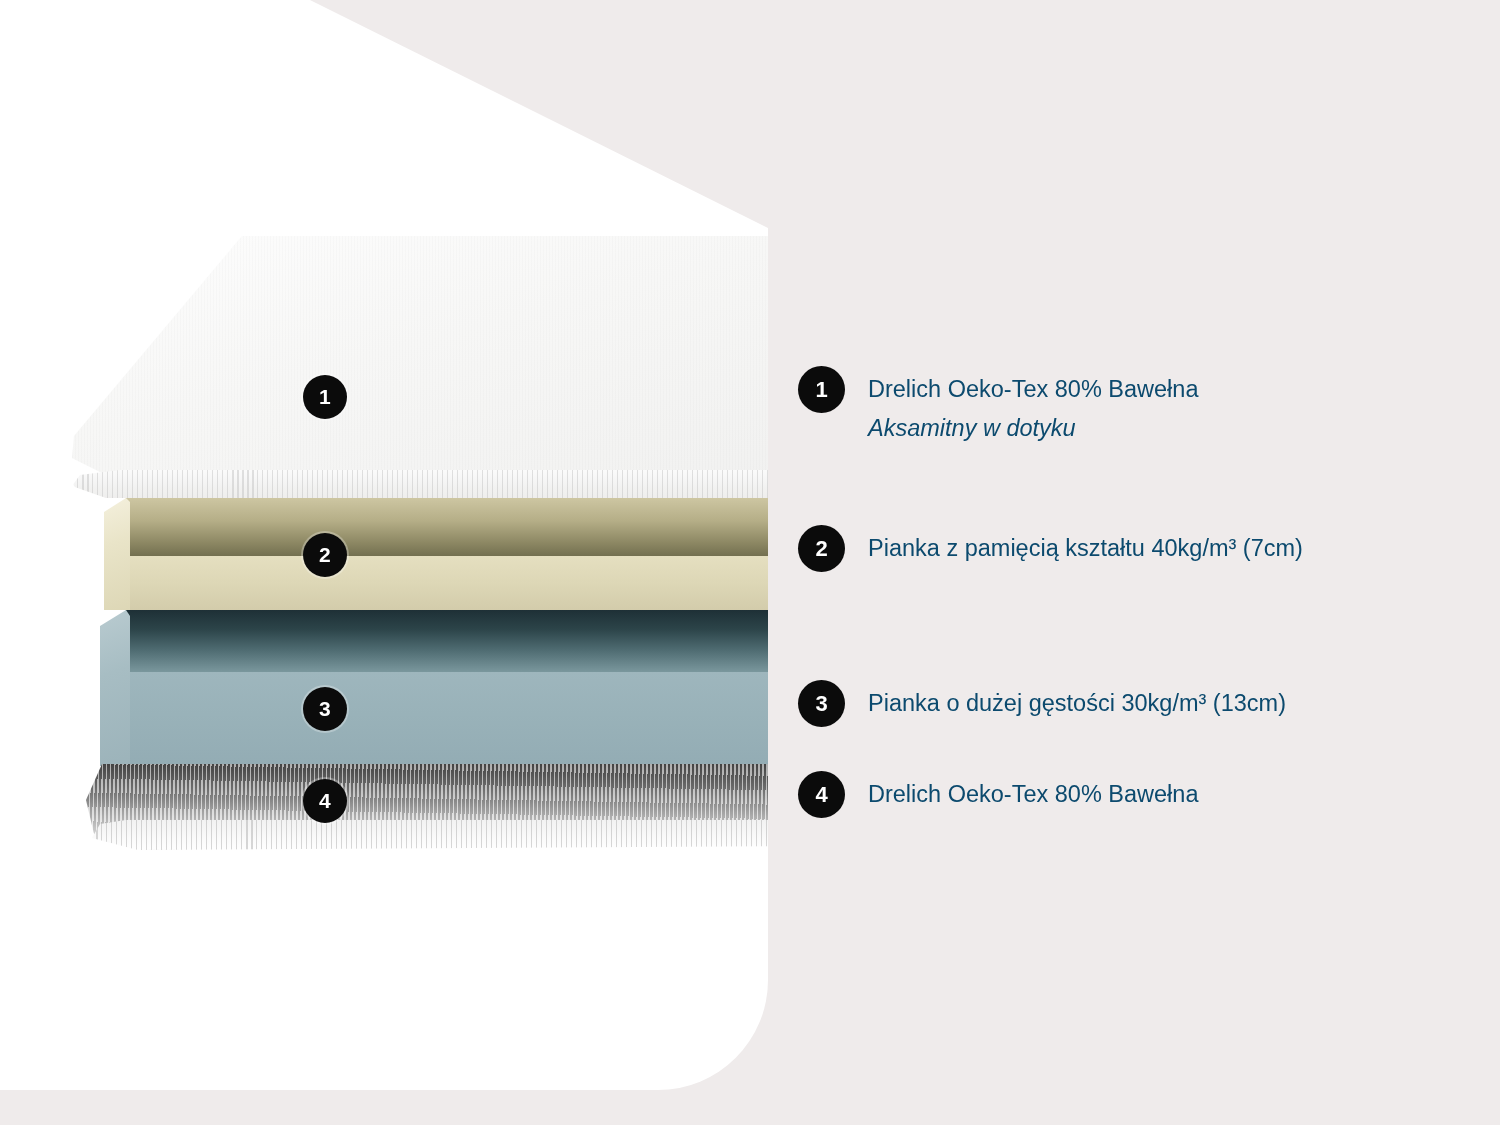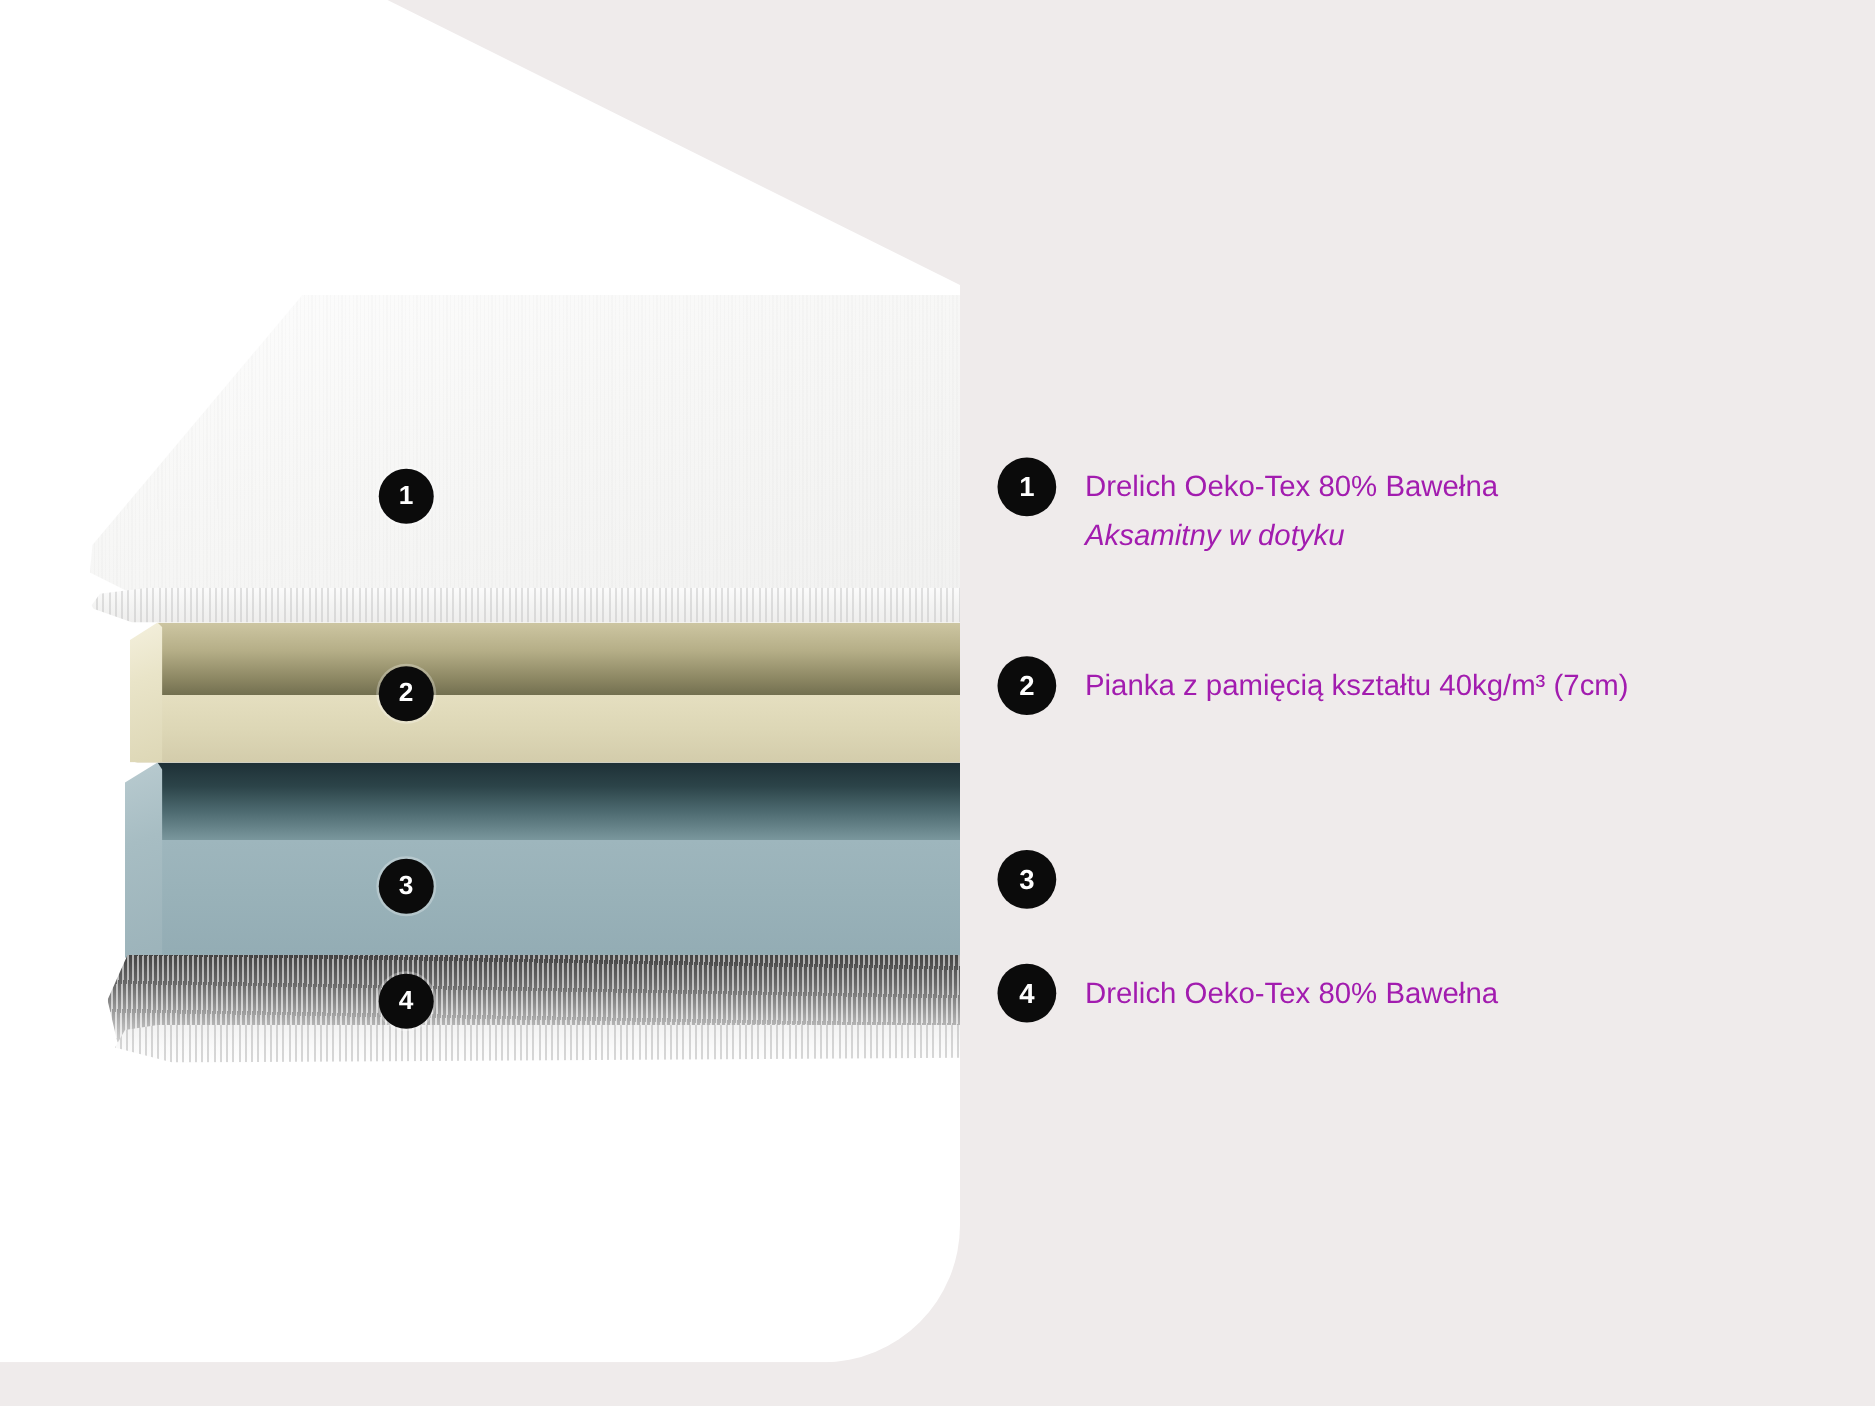--- a/index.html
+++ b/index.html
@@ -218,21 +218,21 @@
     background: #0b0b0b;
     color: #ffffff;
     display: flex;
     align-items: center;
     justify-content: center;
     font-size: 22px;
     font-weight: 700;
   }
   .ltext {
     padding-top: 4px;
-    color: #a21caf;
+    color: #0c4a6e;
     font-size: 23.5px;
     line-height: 39px;
     font-weight: 400;
     white-space: nowrap;
   }
   .ltext .line2 { display: block; font-style: italic; }
 </style>
 </head>
 <body>
 
@@ -276,20 +276,23 @@
 
     <div class="legend-row r2">
       <div class="lbadge">2</div>
       <div class="ltext">
         <span>Pianka z pamięcią kształtu 40kg/m³ (7cm)</span>
       </div>
     </div>
 
     <div class="legend-row r3">
       <div class="lbadge">3</div>
+      <div class="ltext">
+        <span>Pianka o dużej gęstości 30kg/m³ (13cm)</span>
+      </div>
     </div>
 
     <div class="legend-row r4">
       <div class="lbadge">4</div>
       <div class="ltext">
         <span>Drelich Oeko-Tex 80% Bawełna</span>
       </div>
     </div>
 
   </div>

